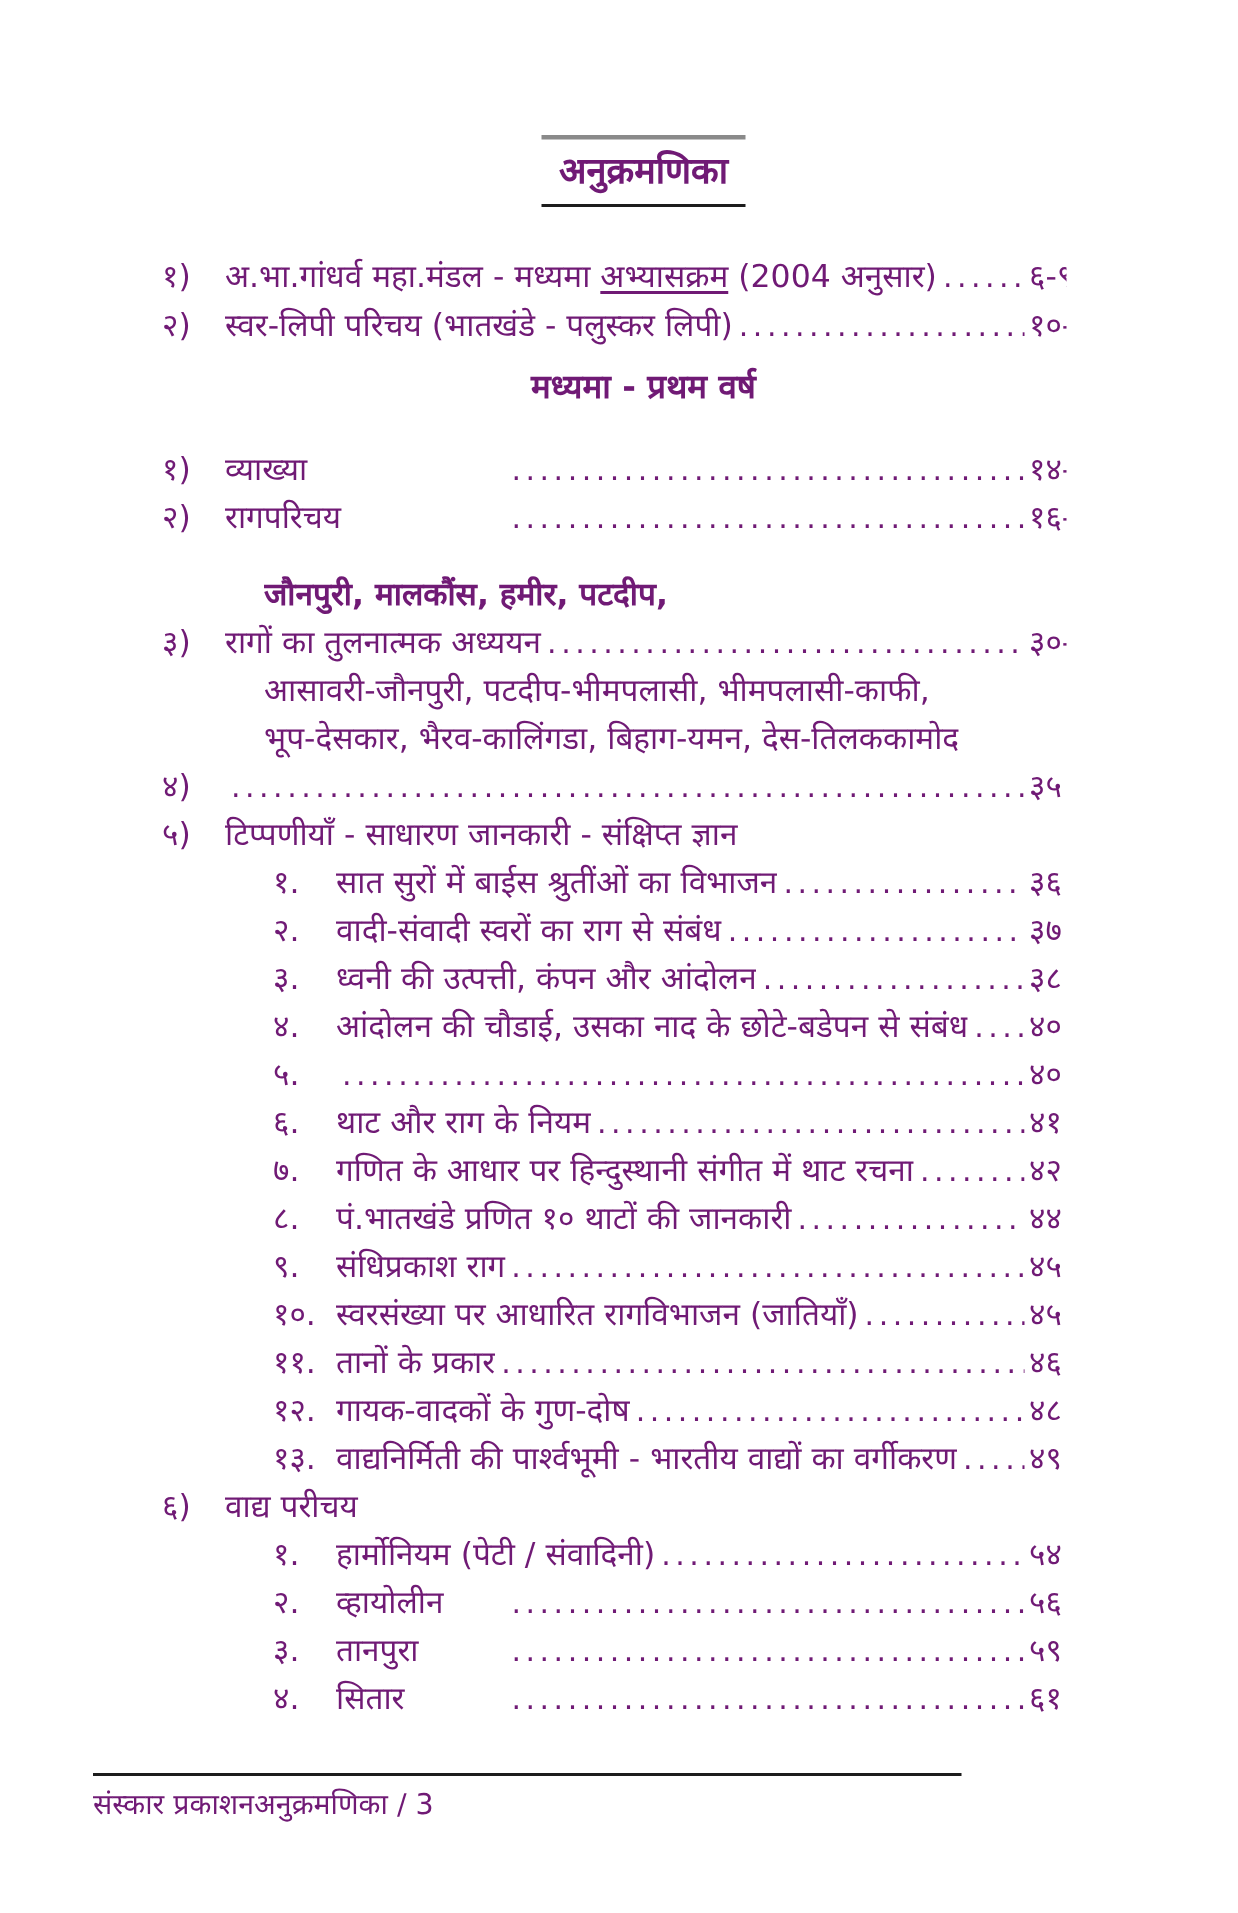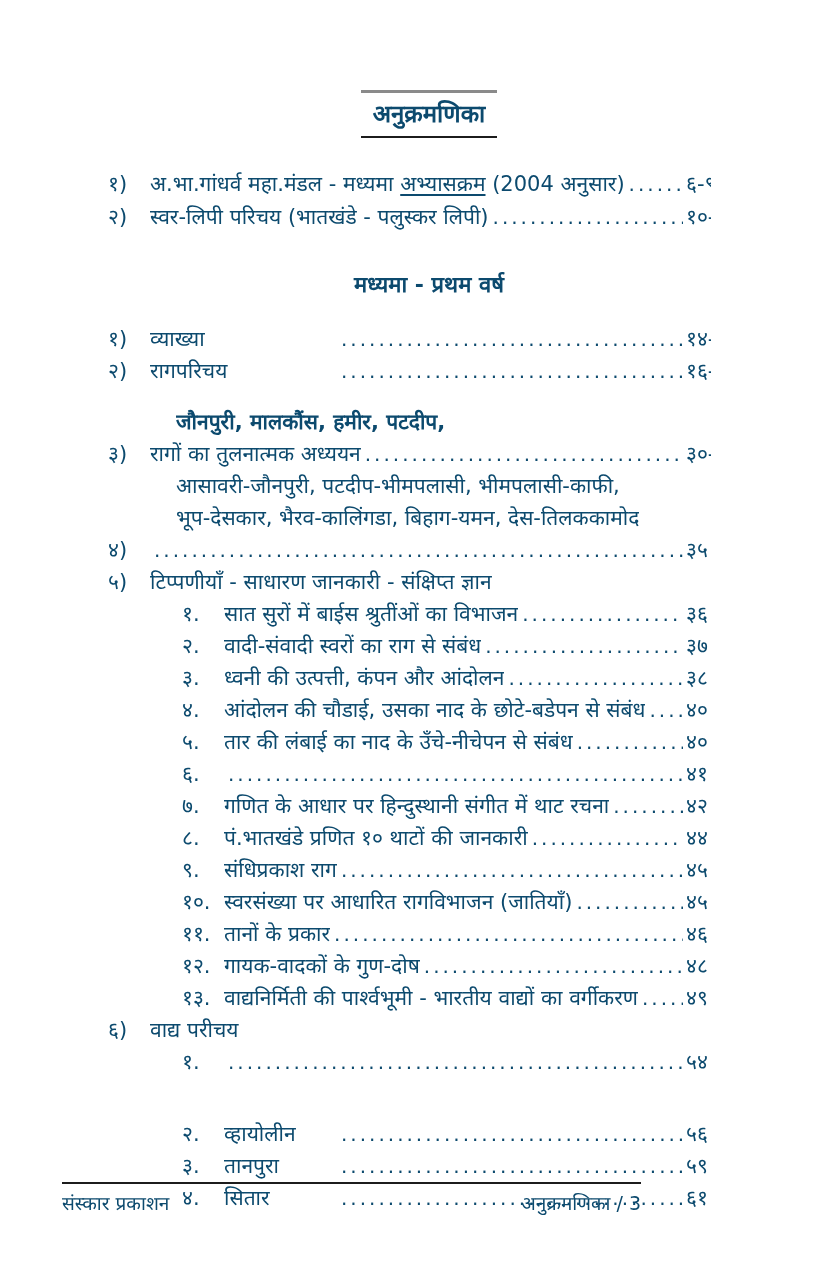--- a/index.html
+++ b/index.html
@@ -1,21 +1,21 @@
 <!DOCTYPE html>
 <html><head>
 <meta charset="utf-8">
 <style>
   html, body { margin: 0; padding: 0; background: #ffffff; }
   .page {
     position: relative;
     width: 711px;
     height: 1275px;
     background: #ffffff;
-    color: #0c4a6e;
+    color: #701a75;
     font-family: "DejaVu Sans", "Liberation Sans", sans-serif;
     overflow: hidden;
   }
   .content {
     position: absolute;
     left: 108px;
     top: 90px;
     width: 642px;
   }
   .title-row { text-align: center; }
@@ -28,40 +28,40 @@
     border-top: 3px solid #8a8a8a;
     border-bottom: 2px solid #1c1c1c;
   }
   .toc-list { margin: 0; }
   .intro-list { margin-top: 30px; }
   .section-heading {
     text-align: center;
     font-weight: bold;
     font-size: 22px;
     line-height: 30px;
-    margin-top: 36px;
+    margin-top: 10px;
   }
   .main-list { margin-top: 23px; }
   .row {
     display: flex;
     align-items: baseline;
     height: 32px;
     font-size: 21px;
     line-height: 32px;
     white-space: nowrap;
   }
   .intro-list .row { height: 33px; line-height: 33px; }
   .num { flex: none; min-width: 42px; }
   .row.sub { padding-left: 74px; }
   .row.cont { padding-left: 68px; }
   .row.bold { font-weight: bold; margin-top: 19px; }
   .label { flex: 0 1 auto; overflow: hidden; }
   .label .u { text-decoration: underline; text-underline-offset: 3px; }
   .label.tab { min-width: 187px; }
-  .row.sub .label.tab { min-width: 113px; margin-top: 40px; }
+  .row.sub .label.tab { min-width: 113px; }
   .dots {
     flex: 1 1 0;
     min-width: 8px;
     overflow: hidden;
     white-space: nowrap;
     margin: 0 3px 0 4px;
     letter-spacing: 3px;
     font-size: 20px;
   }
   .dots::after {
@@ -69,21 +69,20 @@
   }
   .pages { flex: none; min-width: 64px; text-align: left; }
   .footer {
     position: absolute;
     left: 62px;
     right: 70px;
     top: 1182px;
     border-top: 2px solid #1c1c1c;
     padding-top: 7px;
     display: flex;
-    justify-content: space-between;
     font-size: 19px;
     line-height: 24px;
   }
 </style>
 </head>
 <body>
 
 <div class="page">
   <div class="content">
 
@@ -166,26 +165,26 @@
           <span class="pages">३८</span>
         </div>
         <div class="row sub">
           <span class="num">४.</span>
           <span class="label">आंदोलन की चौडाई, उसका नाद के छोटे-बडेपन से संबंध</span>
           <span class="dots"></span>
           <span class="pages">४०</span>
         </div>
         <div class="row sub">
           <span class="num">५.</span>
-          <span class="label">तार की लंबाई का नाद के उँचे-नीचेपन से संबंध</span>
           <span class="dots"></span>
           <span class="pages">४०</span>
         </div>
         <div class="row sub">
           <span class="num">६.</span>
+          <span class="label">थाट और राग के नियम</span>
           <span class="dots"></span>
           <span class="pages">४१</span>
         </div>
         <div class="row sub">
           <span class="num">७.</span>
           <span class="label">गणित के आधार पर हिन्दुस्थानी संगीत में थाट रचना</span>
           <span class="dots"></span>
           <span class="pages">४२</span>
         </div>
         <div class="row sub">
@@ -223,20 +222,21 @@
           <span class="label">वाद्यनिर्मिती की पार्श्वभूमी - भारतीय वाद्यों का वर्गीकरण</span>
           <span class="dots"></span>
           <span class="pages">४९</span>
         </div>
         <div class="row">
           <span class="num">६)</span>
           <span class="label">वाद्य परीचय</span>
         </div>
         <div class="row sub">
           <span class="num">१.</span>
+          <span class="label">हार्मोनियम (पेटी / संवादिनी)</span>
           <span class="dots"></span>
           <span class="pages">५४</span>
         </div>
         <div class="row sub">
           <span class="num">२.</span>
           <span class="label tab">व्हायोलीन</span>
           <span class="dots"></span>
           <span class="pages">५६</span>
         </div>
         <div class="row sub">

